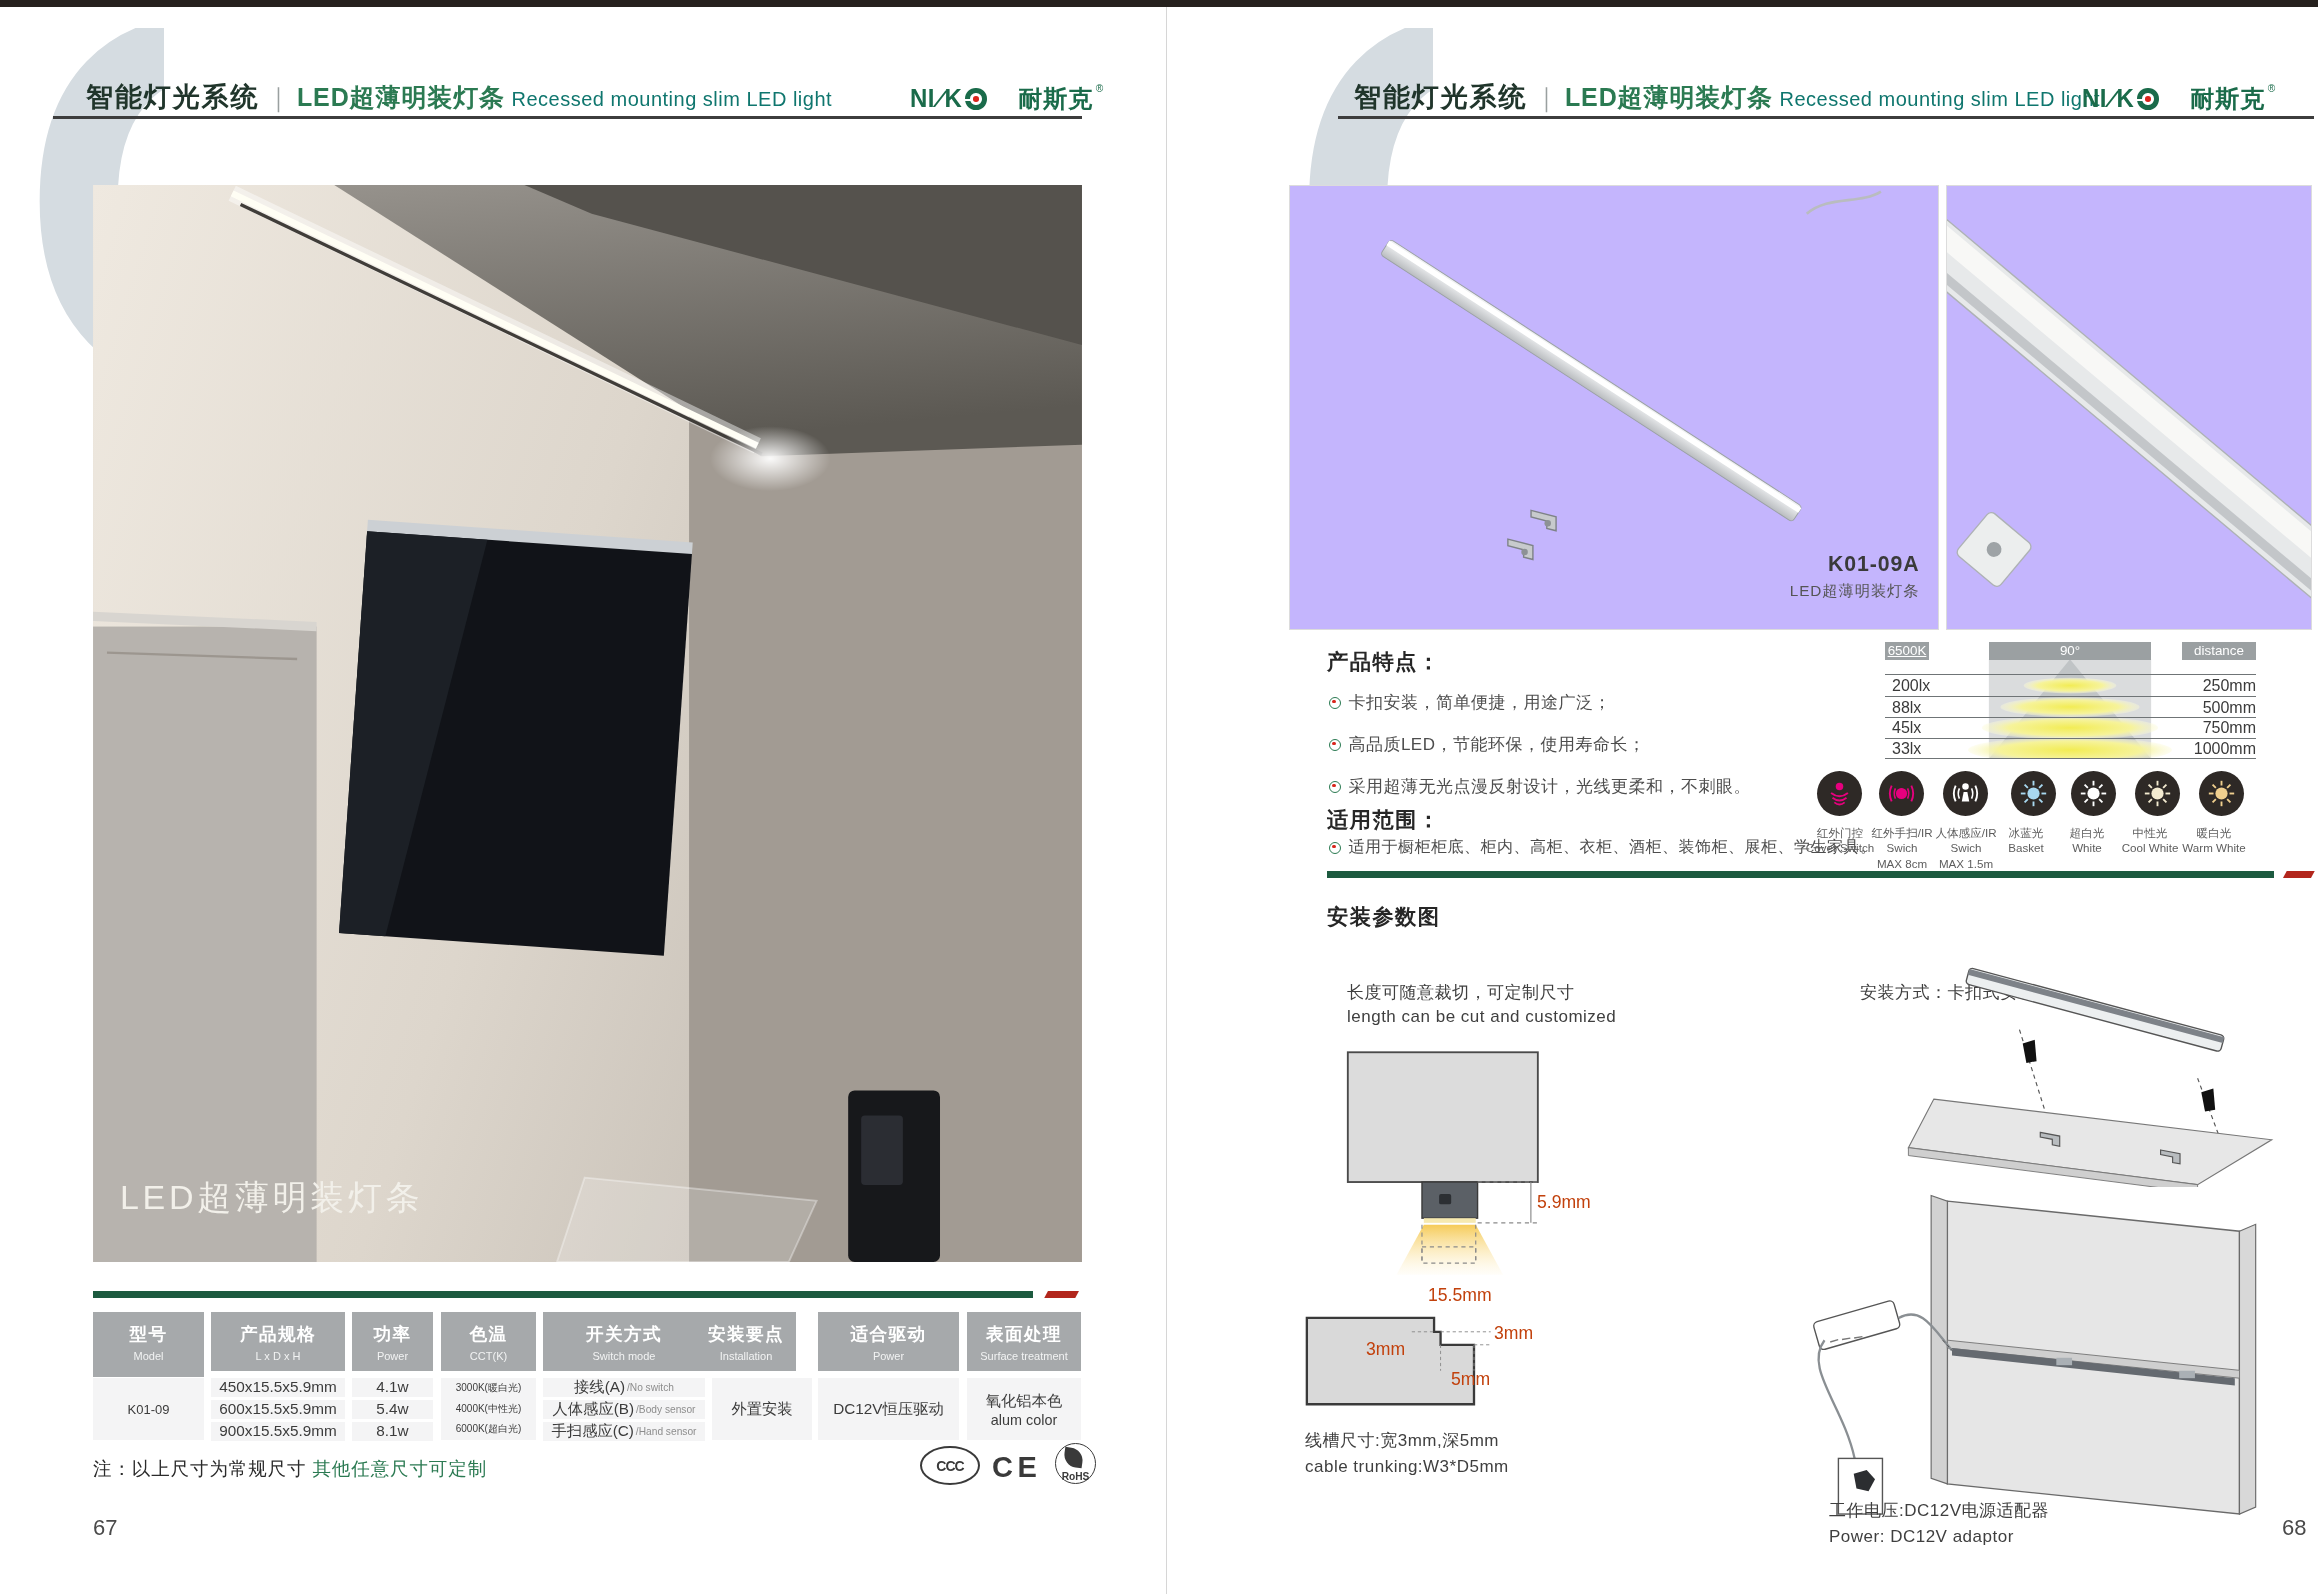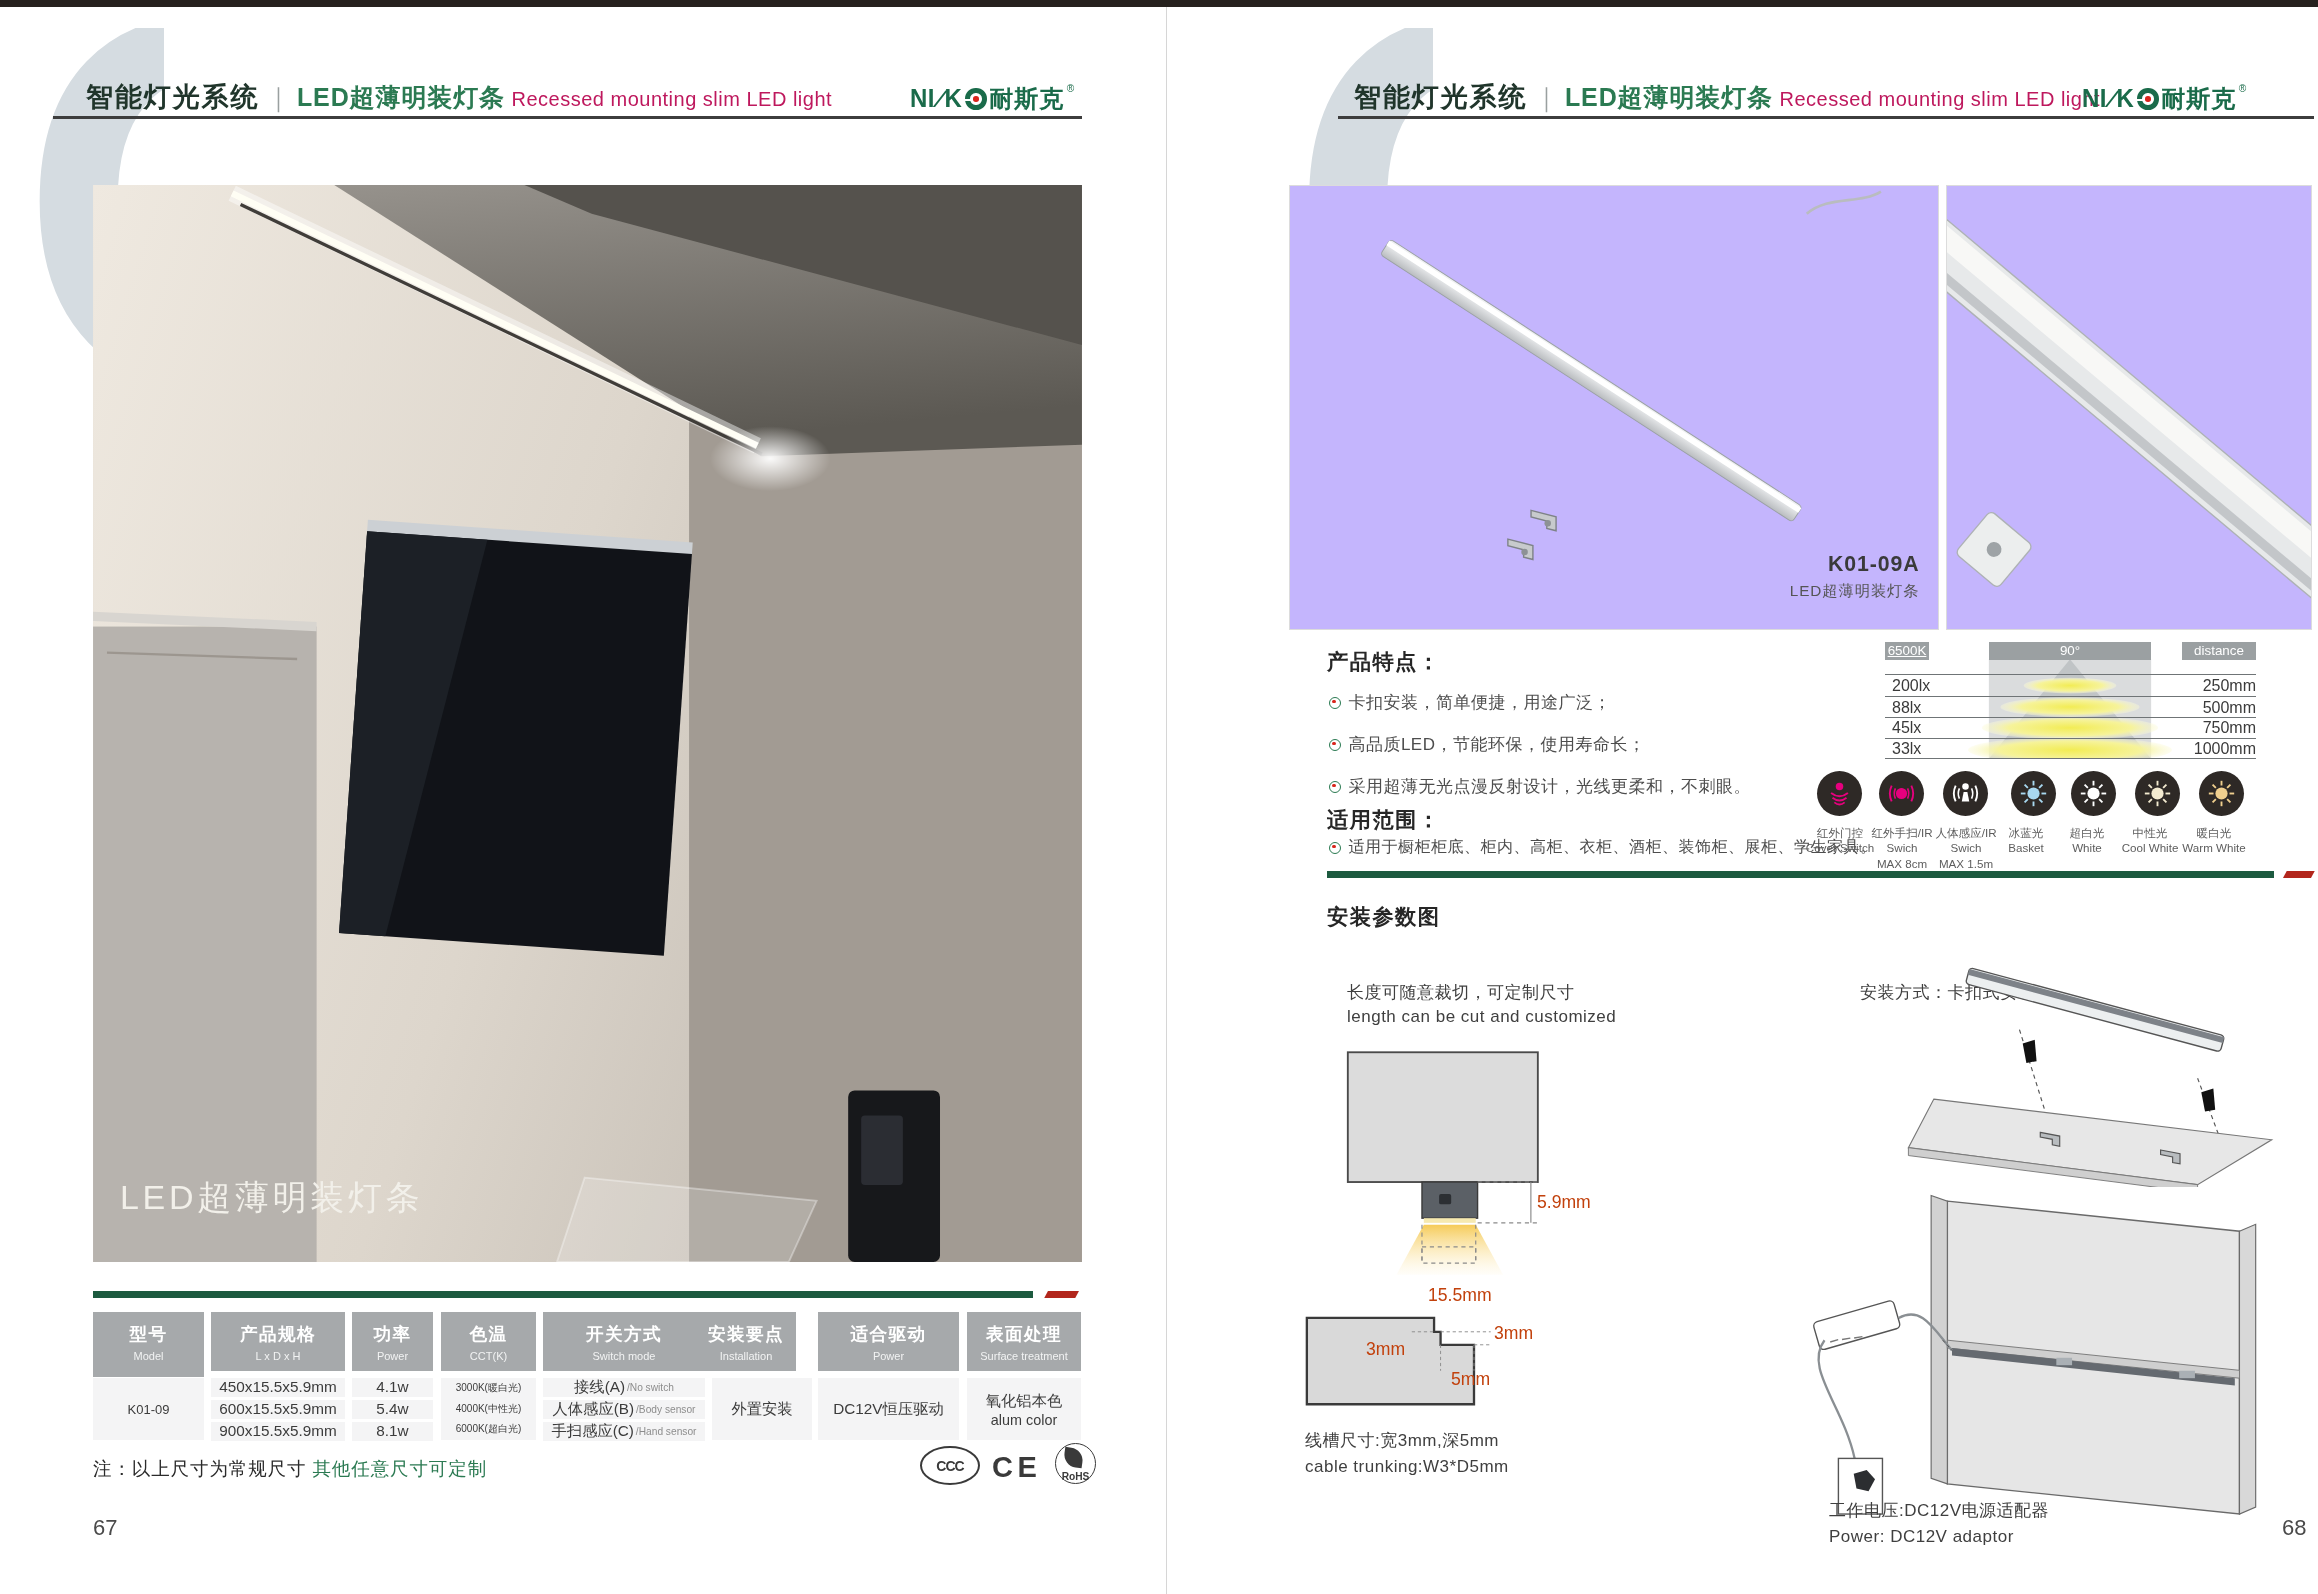--- a/index.html
+++ b/index.html
@@ -9,31 +9,31 @@
   
   .topstrip{left:0;top:0;width:2334px;height:6.5px;background:#26211e;}
   .gutter{left:1166px;top:6.5px;width:0.9px;height:1588px;background:#d6d6d6;}
   
   .cwrap{top:28px;width:146px;height:454px;overflow:hidden;}
   .cletter{position:absolute;left:0;top:-95px;font-size:538px;line-height:1;font-weight:bold;color:#d5dce1;}
   
   .h-zh{font-size:27px;font-weight:bold;color:#20352b;letter-spacing:1.9px;}
   .h-pipe{font-size:25px;color:#9aa0a0;font-weight:200;}
   .h-green{font-size:25px;font-weight:bold;color:#2b7a52;letter-spacing:0.9px;}
-  .h-en{font-size:20px;color:#be185d;letter-spacing:0.5px;}
+  .h-en{font-size:20px;color:#0f766e;letter-spacing:0.5px;}
   .headrow{display:flex;align-items:baseline;gap:6.5px;white-space:nowrap;}
   .hline{height:2.8px;background:#3d3d3d;}
   
   .logo{display:flex;align-items:center;gap:2.8px;white-space:nowrap;}
   .logo .lat{font-size:24px;font-weight:800;color:#1a6b4a;letter-spacing:0.5px;transform:scaleY(1.05);}
   .logo .slash{font-size:24px;font-weight:800;color:#1a6b4a;font-style:italic;}
   .logo .omark{position:relative;width:21.3px;height:21.3px;border-radius:50%;border:5.1px solid #1a6b4a;box-sizing:border-box;}
   .logo .omark::before{content:"";position:absolute;left:-5.1px;top:5.6px;width:9.3px;height:1.9px;background:#fff;}
   .logo .omark::after{content:"";position:absolute;left:2.8px;top:2.8px;width:5.6px;height:5.6px;border-radius:50%;background:#d9251c;}
-  .logo .cn{font-size:24px;font-weight:800;color:#1a6b4a;letter-spacing:0.9px;}
+  .logo .cn{font-size:24px;font-weight:800;color:#1a6b4a;letter-spacing:0.9px;margin-left:29px;}
   .logo .reg{font-size:10.2px;color:#1a6b4a;align-self:flex-start;}
   
   .photo{left:93px;top:185px;width:989px;height:1077px;overflow:hidden;background:#ddd6cc;}
   .photocap{position:absolute;left:27px;bottom:41px;font-size:34px;color:#f2f0ea;letter-spacing:3.7px;}
   
   .gbar{height:7.4px;background:#1c5a3f;}
   .rbar{height:7.4px;background:#b2261c;transform:skewX(-28deg);}
   
   .th{background:#a6a9ab;color:#fff;text-align:center;box-sizing:border-box;padding-top:10.2px;}
   .th .zh{font-size:17.6px;font-weight:bold;letter-spacing:1.4px;}

